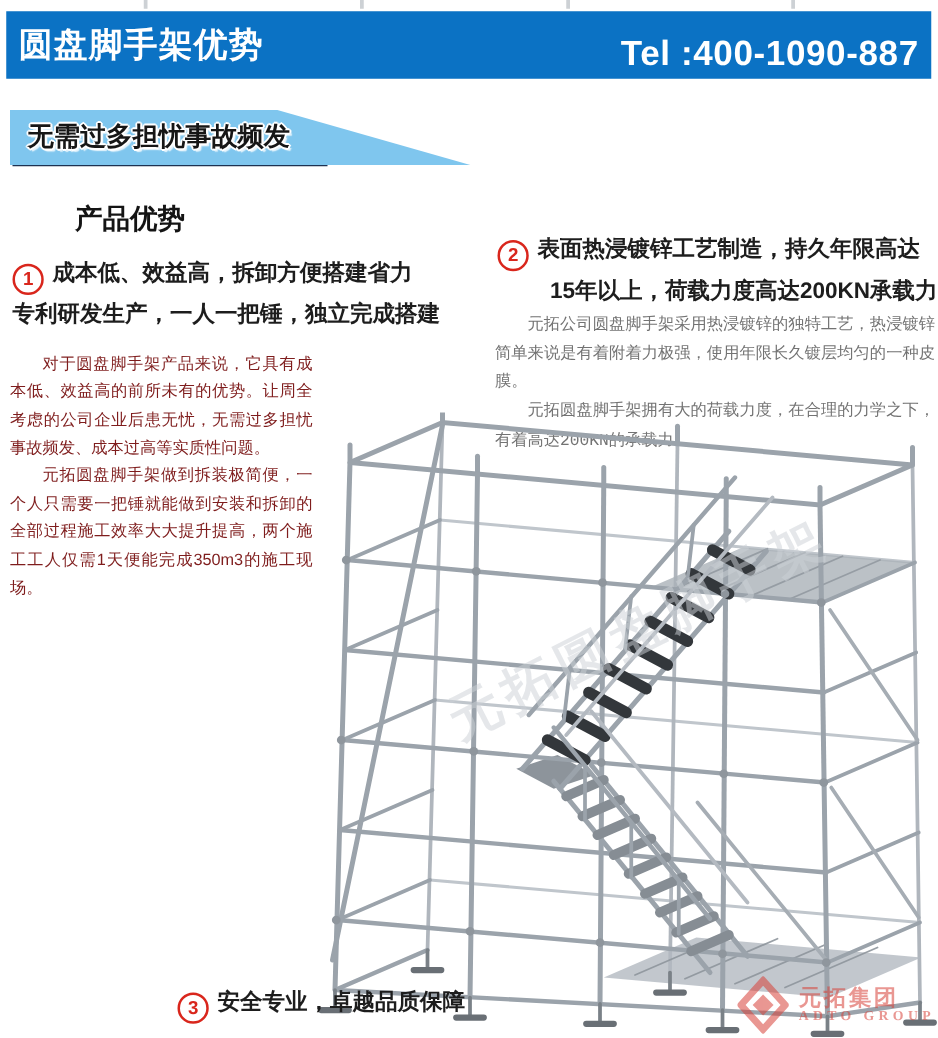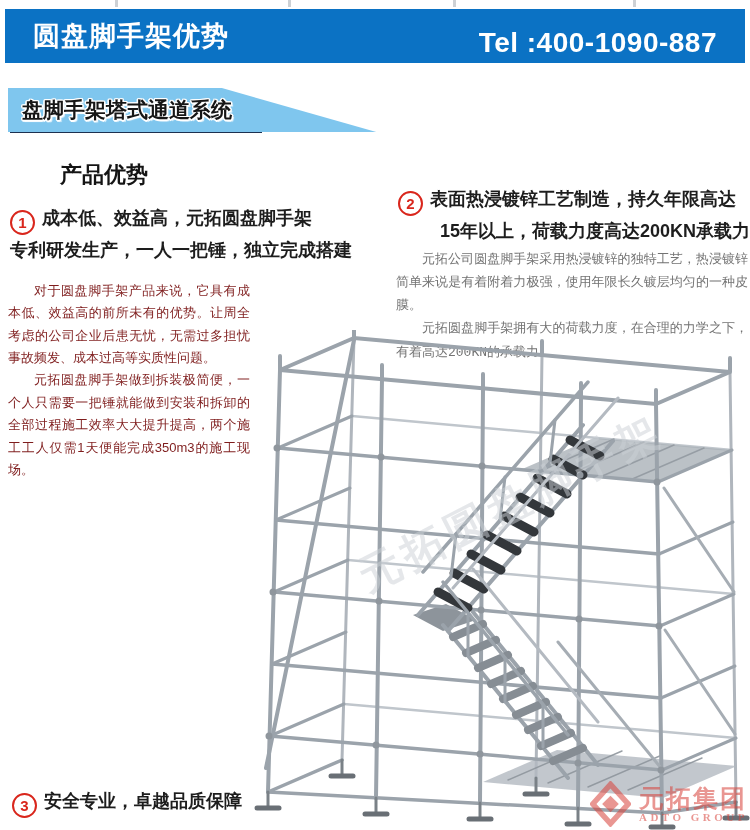--- a/index.html
+++ b/index.html
@@ -4,87 +4,87 @@
 <style>
   html,body{margin:0;padding:0;background:#fff;}
   .page{position:relative;width:750px;height:830px;background:#ffffff;overflow:hidden;
         font-family:"Liberation Sans","DejaVu Sans",sans-serif;}
 
   .top-artifact{position:absolute;top:0;width:3px;height:7px;background:#cdd1d5;}
 
   
   .header{position:absolute;left:5px;right:5px;top:9px;height:54px;background:#0b72c4;
           display:flex;justify-content:space-between;align-items:center;
-          padding:0 28px;box-sizing:border-box;color:#fff;}
+          padding:0 10px;box-sizing:border-box;color:#fff;}
   .header-title{font-size:27px;font-weight:bold;letter-spacing:1px;}
   .header-tel{font-size:28px;font-weight:bold;letter-spacing:.5px;margin-top:14px;}
 
   
   .banner-wrap{position:absolute;left:8px;top:88px;width:372px;height:49px;}
   .banner-edge{position:absolute;left:2px;top:42px;width:252px;height:3px;background:#1d3150;}
   .banner-shape{position:absolute;left:0;top:0;width:100%;height:44px;background:#7fc6ee;
                 clip-path:polygon(0 0,57.5% 0,99% 100%,0 100%);}
   .banner-label{display:block;padding-left:14px;line-height:44px;font-size:21px;font-weight:bold;color:#161616;
        text-shadow:-1.5px 0 #fff,1.5px 0 #fff,0 -1.5px #fff,0 1.5px #fff,
                    -1px -1px #fff,1px 1px #fff,-1px 1px #fff,1px -1px #fff,2px 2px 1px rgba(255,255,255,.85);}
 
   .section-heading{position:absolute;left:12px;top:160px;font-size:22px;font-weight:bold;color:#141414;margin-left:48px;}
 
   .point{position:absolute;font-weight:bold;color:#1d1d1d;}
   .point .line{font-size:18px;line-height:30px;white-space:nowrap;}
   .point1{left:10px;top:203px;width:380px;}
   .point2{left:398px;top:184px;width:352px;}
   .point2 .indent{padding-left:12px;text-align:right;}
-  .point3{left:12px;top:786px;width:360px;}
+  .point3{left:12px;top:786px;width:360px;text-align:right;}
 
   .badge{display:inline-flex;width:21px;height:21px;border:2px solid #d9261c;border-radius:50%;
          color:#d9261c;font-size:15px;font-weight:bold;align-items:center;justify-content:center;
          margin-right:7px;vertical-align:-4px;background:#fff;line-height:1;}
 
   .paras-left{position:absolute;left:8px;top:280px;width:242px;font-size:13px;line-height:1.72;
               color:#7f1d1d;text-align:justify;}
   .paras-right{position:absolute;left:396px;top:248px;width:352px;font-size:13px;line-height:1.78;
                color:#737373;text-align:justify;font-family:Liberation Mono, monospace;}
   .paras-left p,.paras-right p{margin:0;text-indent:2em;}
 
   .scaffold{position:absolute;left:218px;top:330px;width:532px;height:500px;}
 
   .logo{position:absolute;left:590px;top:779px;width:158px;height:50px;display:flex;
         align-items:center;gap:8px;opacity:.55;z-index:5;}
   .logo-texts{display:flex;flex-direction:column;justify-content:center;}
-  .logo-cn{font-size:25px;font-weight:bold;color:#d8423a;letter-spacing:2px;line-height:1.05;white-space:nowrap;}
+  .logo-cn{font-size:18px;font-weight:bold;color:#d8423a;letter-spacing:2px;line-height:1.05;white-space:nowrap;}
   .logo-en{font-size:11px;font-weight:bold;color:#d8423a;letter-spacing:3.5px;white-space:nowrap;font-family:Liberation Serif, serif;}
 </style>
 </head>
 <body>
 
 <div class="page">
 
   <div class="top-artifact" style="left:115px"></div>
   <div class="top-artifact" style="left:288px"></div>
   <div class="top-artifact" style="left:453px"></div>
   <div class="top-artifact" style="left:633px"></div>
 
   <div class="header">
     <span class="header-title">圆盘脚手架优势</span>
     <span class="header-tel">Tel :400-1090-887</span>
   </div>
 
   <div class="banner-wrap">
     <div class="banner-edge"></div>
     <div class="banner-shape">
-      <span class="banner-label">盘脚手架塔式通道系统</span>
+      <span class="banner-label">无需过多担忧事故频发</span>
     </div>
   </div>
 
   <div class="section-heading">产品优势</div>
 
   <div class="point point1">
     <div class="line">
-      <span class="badge">1</span><span>成本低、效益高，元拓圆盘脚手架</span>
+      <span class="badge">1</span><span>成本低、效益高，拆卸方便搭建省力</span>
     </div>
     <div class="line">专利研发生产，一人一把锤，独立完成搭建</div>
   </div>
 
   <div class="paras-left">
     <p>对于圆盘脚手架产品来说，它具有成本低、效益高的前所未有的优势。让周全考虑的公司企业后患无忧，无需过多担忧事故频发、成本过高等实质性问题。</p>
     <p>元拓圆盘脚手架做到拆装极简便，一个人只需要一把锤就能做到安装和拆卸的全部过程施工效率大大提升提高，两个施工工人仅需1天便能完成350m3的施工现场。</p>
   </div>
 
   <div class="point point2">

